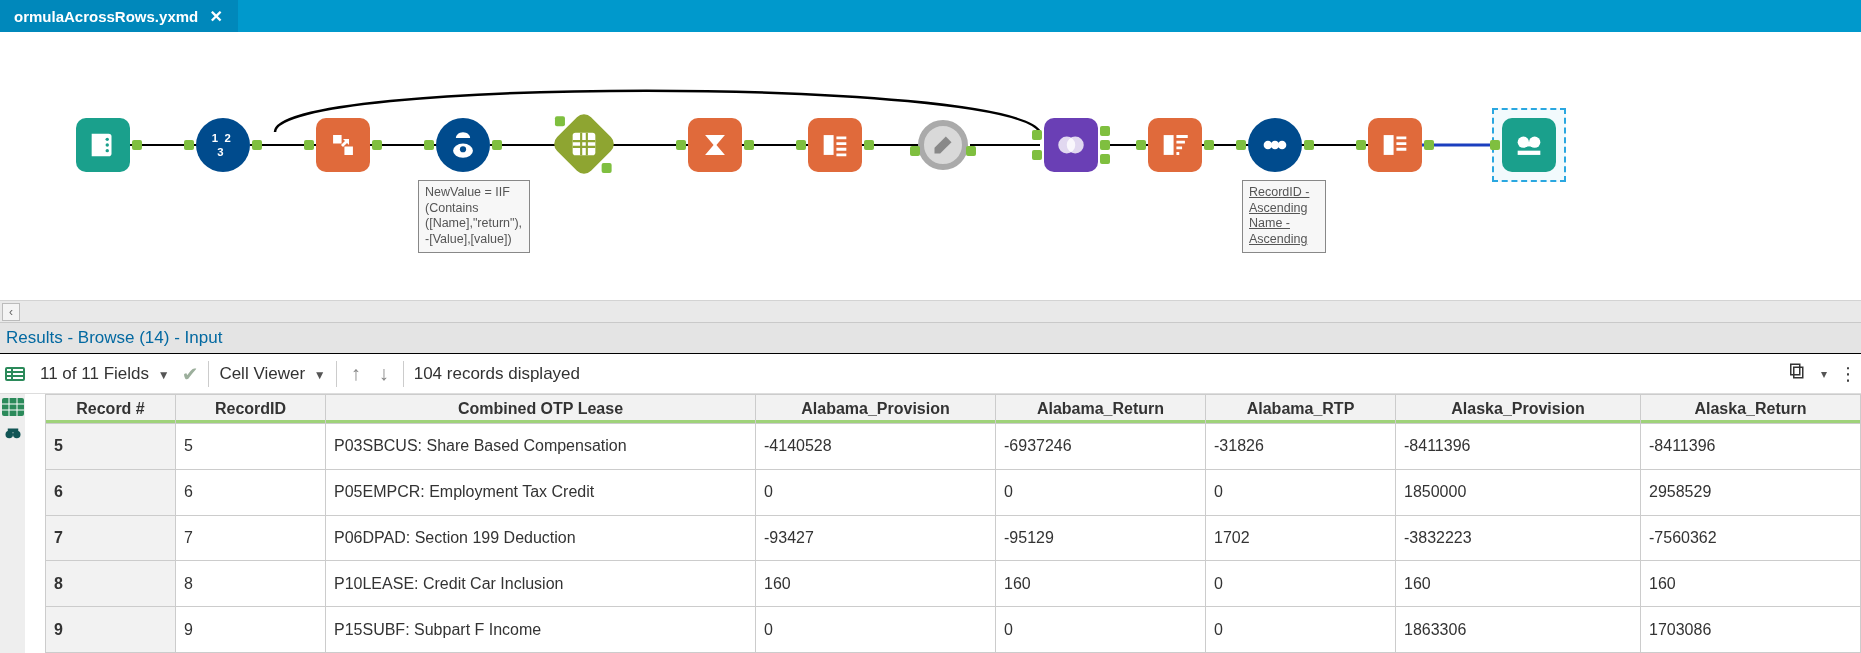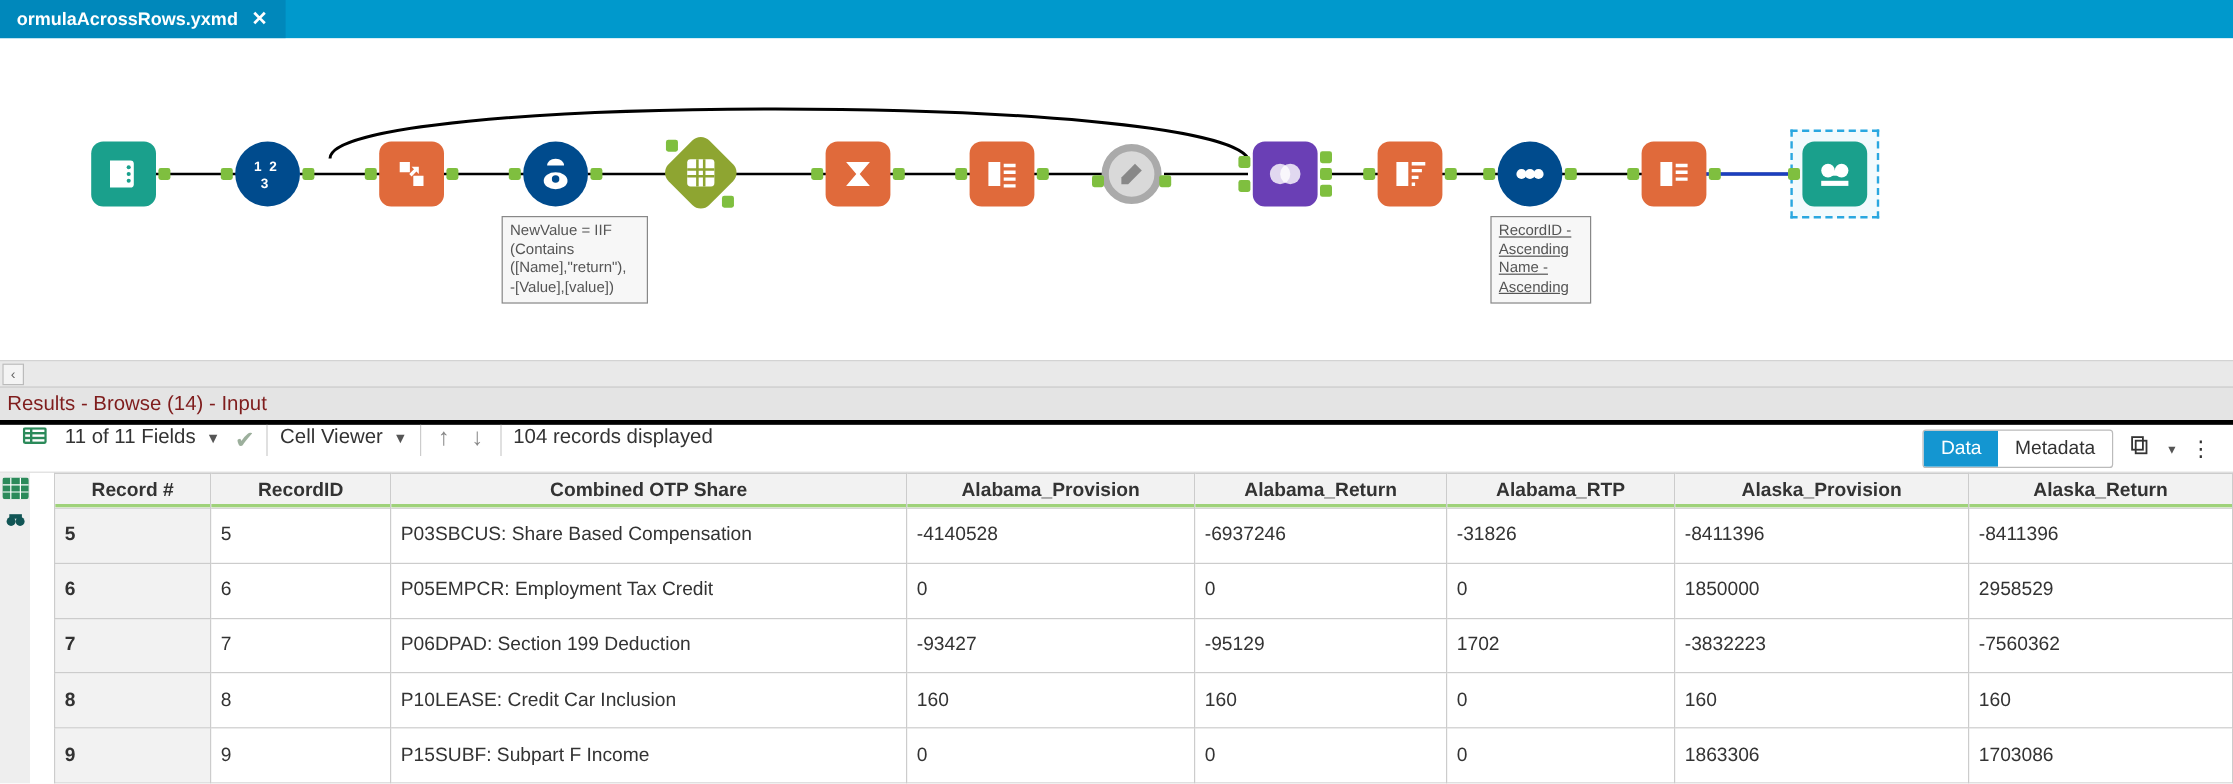--- a/index.html
+++ b/index.html
@@ -33,24 +33,24 @@
     background: repeating-conic-gradient(#aaa 0 6deg, transparent 6deg 18deg);
     z-index:-1; -webkit-mask: radial-gradient(circle, transparent 58%, #000 59%);
             mask: radial-gradient(circle, transparent 58%, #000 59%); }
   .sel-box { position:absolute; border: 2px dashed #2aa7e0; background: rgba(42,167,224,0.06); }
 
   
   .hscroll-strip { height: 22px; background: #e9e9e9; border-top: 1px solid #d3d3d3; display:flex; align-items:center; }
   .hs-btn { width:18px; height:18px; border:1px solid #bbb; background:#f4f4f4; display:inline-flex; align-items:center; justify-content:center; font-size:12px; color:#666; margin-left:2px; }
 
   
-  .results-title { height: 32px; background: #e4e4e4; border-top: 1px solid #c9c9c9; border-bottom: 4px solid #000000; display:flex; align-items:center; padding: 0 6px; font-size: 17px; color:#7f1d1d;text-align:center; }
-
-  
-  .results-toolbar { height: 40px; display:flex; gap: 10px; padding: 0 14px; border-bottom: 1px solid #ddd; }
+  .results-title { height: 32px; background: #e4e4e4; border-top: 1px solid #c9c9c9; border-bottom: 1px solid #000000; display:flex; align-items:center; padding: 0 6px; font-size: 17px; color:#0369a1;text-align:center; }
+
+  
+  .results-toolbar { height: 40px; display:flex; align-items:center; gap: 10px; padding: 0 0; border-bottom: 1px solid #ddd; }
   .left-icons { width: 30px; display:flex; flex-direction:column; gap:2px; align-items:center; }
   .mini-icon { width:24px; height:18px; display:flex; align-items:center; justify-content:center; color:#5a7; }
   .mini-icon.dk { color:#2b6; }
   .sep { width:1px; height:26px; background:#ccc; }
   .tb-text { font-size:17px; color:#333; }
   .chev { font-size:12px; color:#555; margin-left:4px; }
   .check { color:#9caf9c; font-size:20px; margin-left:2px; }
   .arrow-btn { color:#888; font-size:20px; padding:0 4px; }
   .right-group { margin-left:auto; display:flex; align-items:center; gap:8px; }
   .seg { display:flex; border:1px solid #bbb; border-radius:3px; overflow:hidden; }
@@ -224,21 +224,21 @@
     <div class="tool teal" style="left:1502px; top:86px;">
       <svg viewBox="0 0 24 24">
           <circle cx="8" cy="10" r="4" fill="#fff"></circle>
           <circle cx="16" cy="10" r="4" fill="#fff"></circle>
           <rect x="6" y="10" width="12" height="3" fill="#fff"></rect>
           <rect x="4" y="16" width="16" height="3" fill="#fff"></rect>
         </svg>
       <span class="anchor in" style="left:-12px; top:22px;"></span>
     </div>
 
-    <div class="anno" style="left:418px; top:148px; width:122px;">NewValue = IIF
+    <div class="anno" style="left:418px; top:148px; width:112px;">NewValue = IIF
 (Contains
 ([Name],"return"),
 -[Value],[value])</div>
     <div class="anno" style="left:1242px; top:148px; width:84px;text-decoration:underline;">RecordID -
 Ascending
 Name -
 Ascending</div>
   </div>
 </div>
 
@@ -274,24 +274,20 @@
     <span>Cell Viewer</span>
     <span class="chev">▼</span>
   </span>
   <span class="sep"></span>
   <span class="arrow-btn">↑</span>
   <span class="arrow-btn">↓</span>
   <span class="sep"></span>
   <span class="tb-text">104 records displayed</span>
 
   <div class="right-group">
-    <div class="seg">
-      <div class="active">Data</div>
-      <div>Metadata</div>
-    </div>
     <span class="copy-ic">
       <svg width="18" height="18" viewBox="0 0 24 24">
           <rect x="5" y="3" width="12" height="14" fill="none" stroke="#333" stroke-width="2"></rect>
           <rect x="9" y="7" width="12" height="14" fill="none" stroke="#333" stroke-width="2"></rect>
         </svg>
     </span>
     <span class="chev">▾</span>
     <span class="dots-ic">⋮</span>
   </div>
 </div>
@@ -320,21 +316,21 @@
       <col class="c-v">
         <col class="c-v2">
         <col class="c-v3">
         <col class="c-v4">
         <col class="c-v5">
     </colgroup>
     <thead>
       <tr>
         <th>Record #</th>
         <th>RecordID</th>
-        <th>Combined OTP Share</th>
+        <th>Combined OTP Lease</th>
         <th>Alabama_Provision</th>
         <th>Alabama_Return</th>
         <th>Alabama_RTP</th>
         <th>Alaska_Provision</th>
         <th>Alaska_Return</th>
       </tr>
     </thead>
     <tbody id="grid-body">
         <tr>
           <td class="rownum">5</td>

